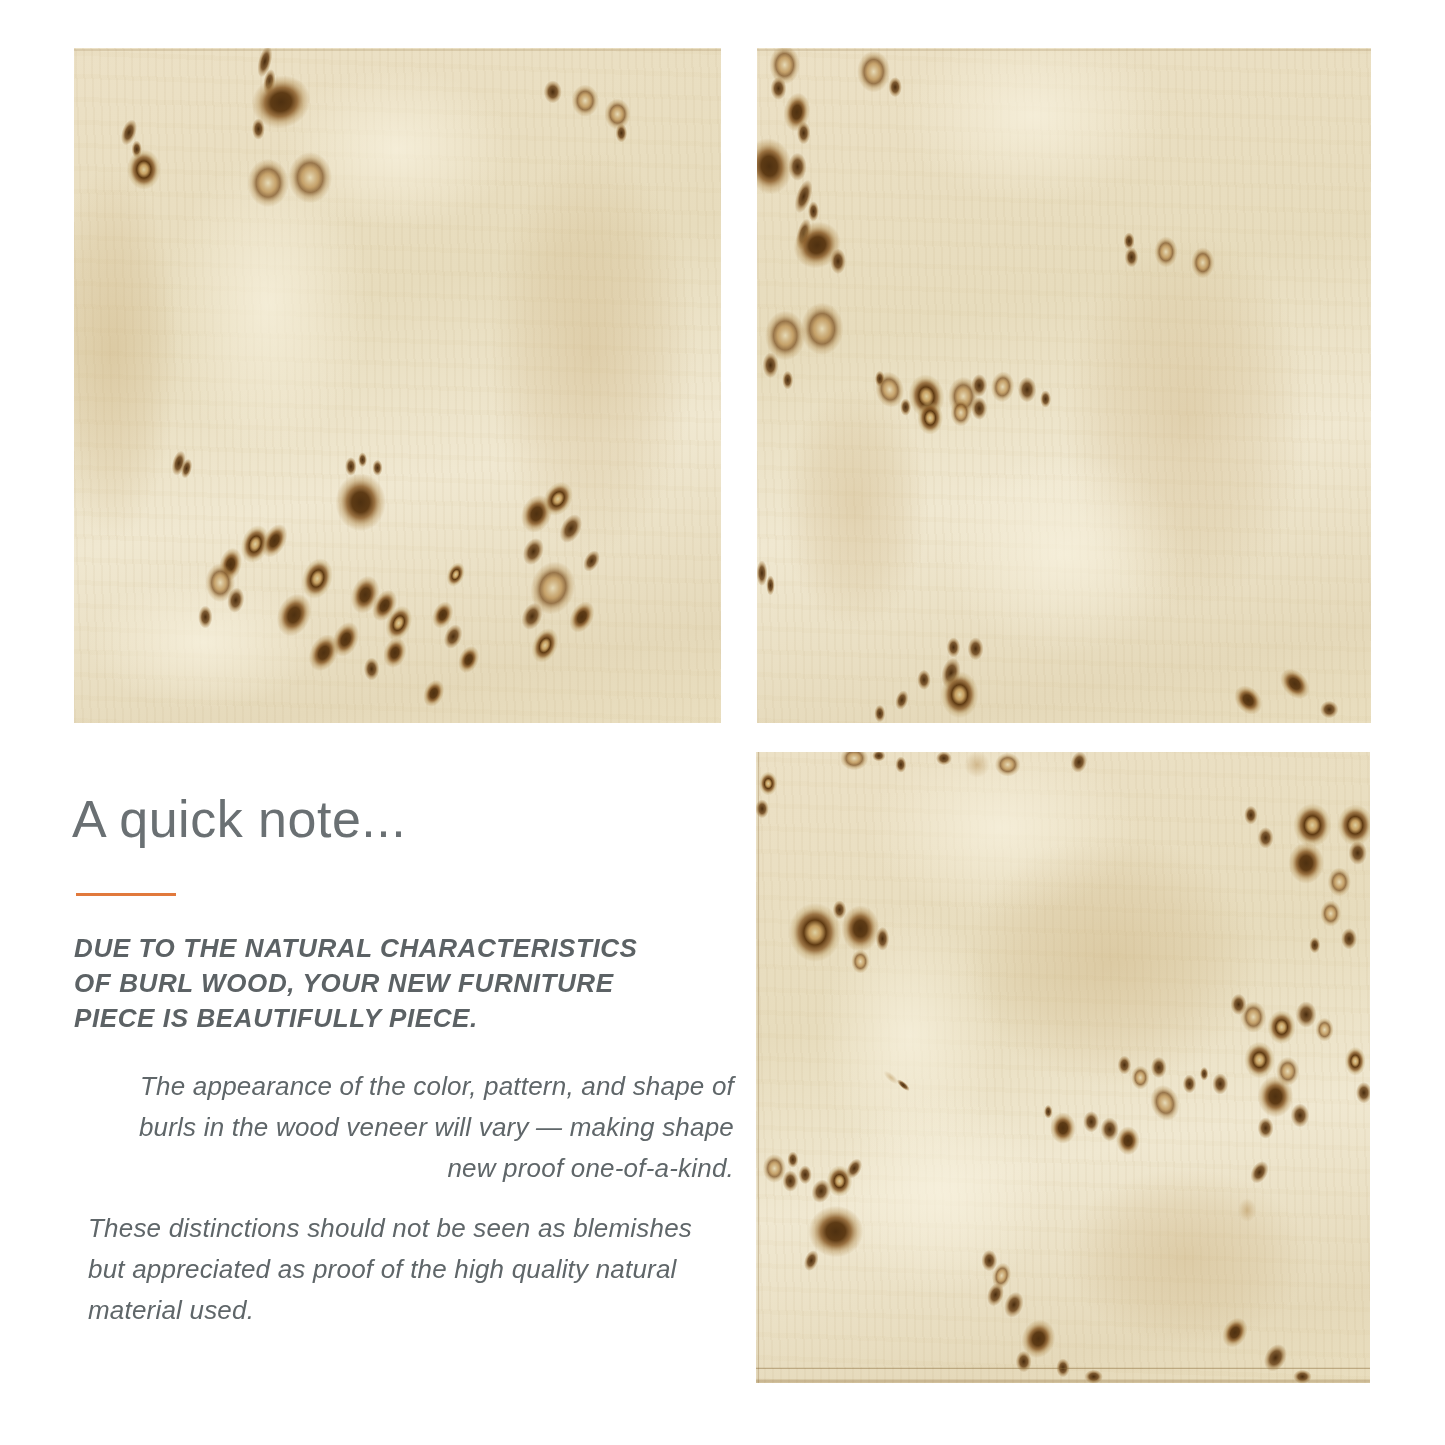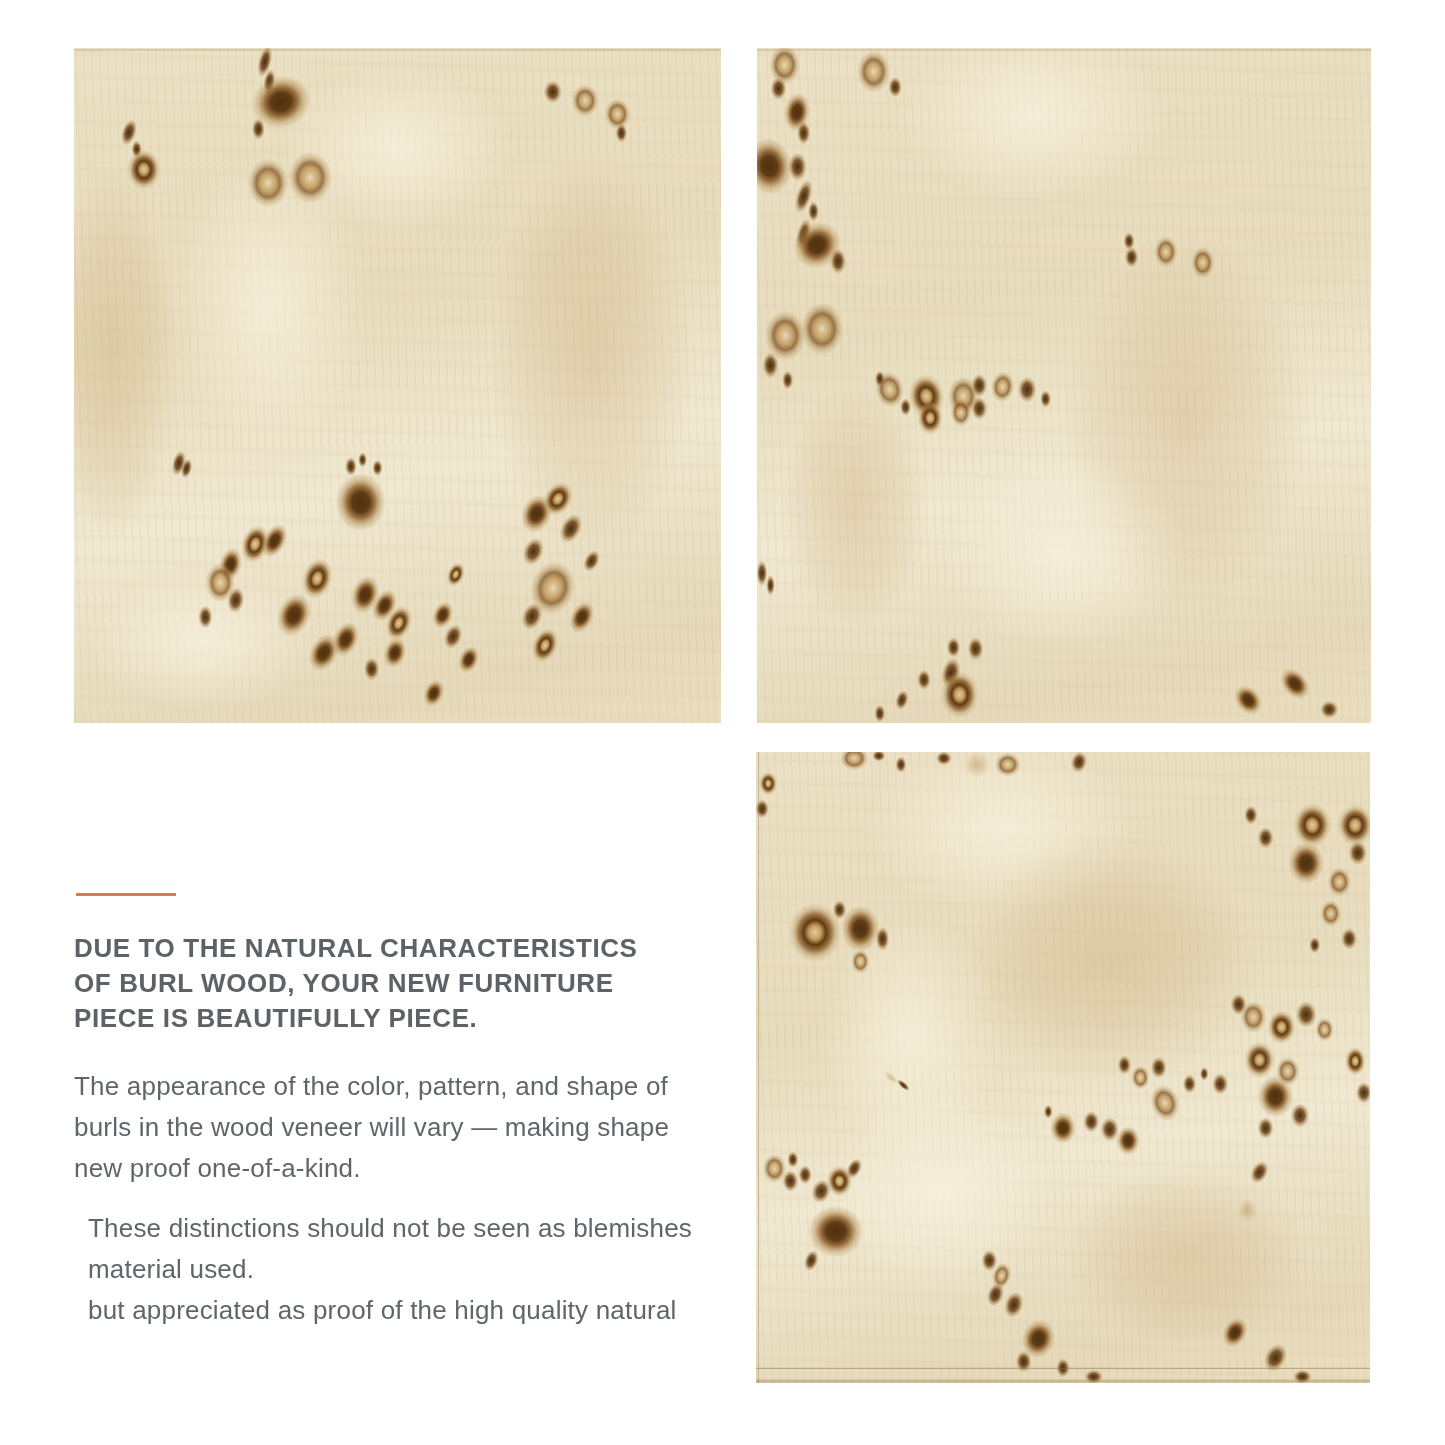--- a/index.html
+++ b/index.html
@@ -44,21 +44,21 @@
     position:absolute;left:74px;top:931px;width:660px;
     font-size:26px;font-weight:bold;line-height:35px;
     letter-spacing:0.6px;color:#5c6265;
   }
   .note-body{
     position:absolute;left:74px;width:660px;
     font-size:26px;line-height:41px;letter-spacing:0.2px;color:#5f6669;
   }
   .note-body-1{top:1066px;}
   .note-body-2{top:1208px;}
-  .line{display:block;}
+  .line{display:block;font-style:italic;}
 </style>
 </head>
 <body>
 
 <div class="stage">
 
   <div class="wood panel-tl">
       <svg viewBox="0 0 100 100" preserveAspectRatio="none" width="100%" height="100%">
         <defs>
 <radialGradient id="g0-blob">
@@ -377,34 +377,35 @@
         <ellipse cx="55" cy="99" rx="1.5" ry="1.1" fill="url(#g2-dot)"></ellipse>
         <ellipse cx="78" cy="92" rx="1.9" ry="2.5" fill="url(#g2-blob)" transform="rotate(30 78 92)"></ellipse>
         <ellipse cx="84.6" cy="96" rx="1.7" ry="2.3" fill="url(#g2-dot)" transform="rotate(30 84.6 96)"></ellipse>
         <ellipse cx="89" cy="99" rx="1.5" ry="1.1" fill="url(#g2-dot)"></ellipse>
         <line x1="0.4" y1="0" x2="0.4" y2="100" stroke="#8a6a38" stroke-width="0.2" stroke-opacity="0.3"></line>
         <line x1="0" y1="97.7" x2="100" y2="97.7" stroke="#8a6a38" stroke-width="0.2" stroke-opacity="0.45"></line>
         <line x1="0" y1="99.7" x2="100" y2="99.7" stroke="#8a6a38" stroke-width="0.5" stroke-opacity="0.3"></line>
       </svg>
     </div>
 
+  <div class="note-title" style="color: rgb(106, 112, 115);">A quick note...</div>
 
   <div class="note-divider" style="background: rgb(225, 121, 60);"></div>
 
   <div class="note-heading" style="color: rgb(92, 98, 101);">
       <span class="line">DUE TO THE NATURAL CHARACTERISTICS</span>
       <span class="line">OF BURL WOOD, YOUR NEW FURNITURE</span>
       <span class="line">PIECE IS BEAUTIFULLY PIECE.</span>
     </div>
 
-  <div class="note-body note-body-1" style="color: rgb(95, 102, 105);">
+  <div class="note-body note-body-1" style="color: rgb(95, 102, 105); text-align: right;">
       <span class="line">The appearance of the color, pattern, and shape of</span>
       <span class="line">burls in the wood veneer will vary — making shape</span>
       <span class="line">new proof one-of-a-kind.</span>
     </div>
 
   <div class="note-body note-body-2" style="color: rgb(95, 102, 105); margin-left: 14px;">
       <span class="line">These distinctions should not be seen as blemishes</span>
+      <span class="line">but appreciated as proof of the high quality natural</span>
       <span class="line">material used.</span>
-      <span class="line">but appreciated as proof of the high quality natural</span>
     </div>
 
 </div>
 
 </body></html>

